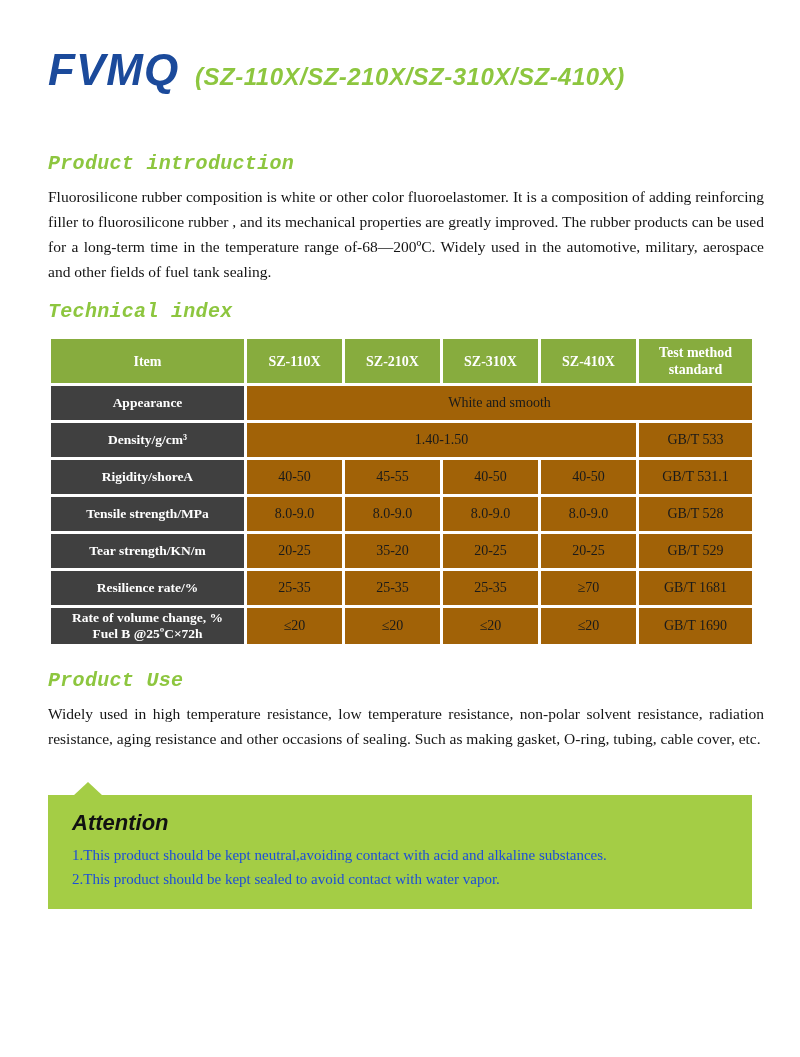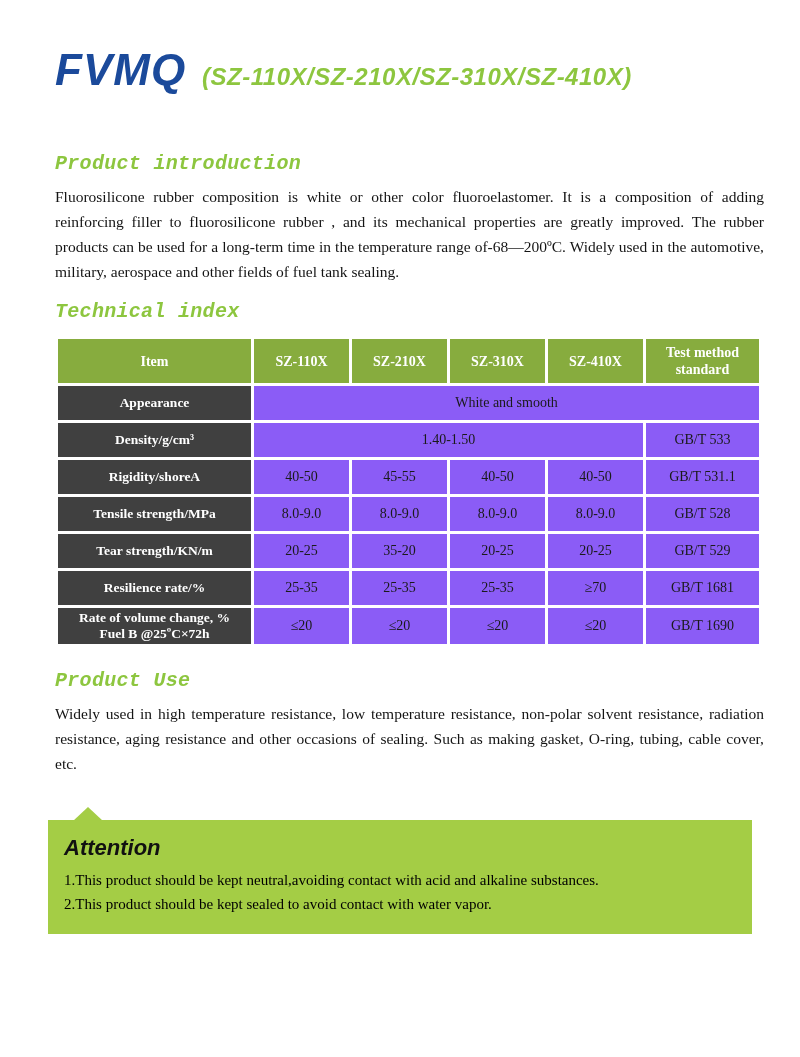--- a/index.html
+++ b/index.html
@@ -3,21 +3,21 @@
 <meta charset="utf-8">
 <style>
   html, body { margin: 0; padding: 0; }
   body {
     width: 800px; height: 1057px;
     background: #ffffff;
     overflow: hidden;
     font-family: "Liberation Serif", serif;
     color: #111111;
   }
-  .content { padding: 44px 36px 0 48px; margin-left: 7px; }
+  .content { padding: 44px 36px 0 48px; }
 
   
   .title-block { white-space: nowrap; }
   .doc-title {
     display: inline-block;
     font-family: "Liberation Sans", sans-serif;
     font-style: italic; font-weight: 700;
     font-size: 44px; line-height: 52px;
     color: #1B4A9B;
     letter-spacing: 1px;
@@ -73,52 +73,52 @@
     height: 40px;
   }
   table.tech td.row-label {
     background: #404040;
     color: #ffffff;
     font-weight: 700;
     font-size: 13.5px; line-height: 16px;
     height: 30px;
   }
   table.tech td.cell-val {
-    background: #8b5cf6;
+    background: #a16207;
     color: #1a1a1a;
     font-size: 14px;
     height: 30px;
   }
 
   
   .attention {
     position: relative;
     margin-top: 44px;
     margin-left: 48px; margin-right: 48px;
     background: #A4CD45;
-    padding: 12px 24px 18px 16px;
+    padding: 12px 24px 18px 24px;
   }
   .attention-pointer {
     position: absolute;
     top: -13px; left: 25px;
     width: 0; height: 0;
     border-left: 15px solid transparent;
     border-right: 15px solid transparent;
     border-bottom: 14px solid #A4CD45;
   }
   .attention-heading {
     font-family: "Liberation Sans", sans-serif;
     font-style: italic; font-weight: 700;
     font-size: 22px; line-height: 28px;
     color: #111111;
     margin: 2px 0 6px 0;
   }
   .attention-item {
     font-size: 15px; line-height: 24px;
-    color: #000000;
+    color: #1d4ed8;
   }
 </style>
 </head>
 <body>
 
 <div class="content">
 
   <div class="title-block">
     <span class="doc-title">FVMQ</span>
     <span class="doc-subtitle">(SZ-110X/SZ-210X/SZ-310X/SZ-410X)</span>

